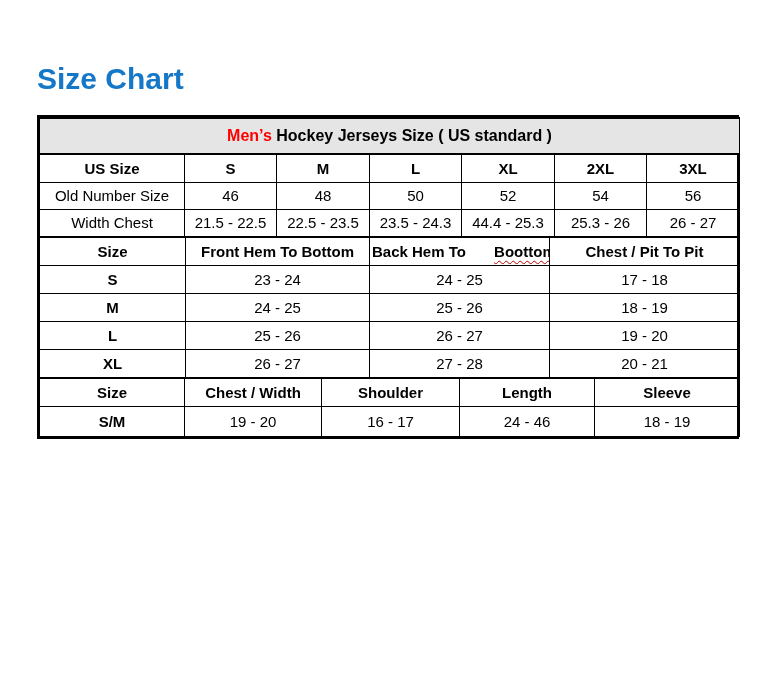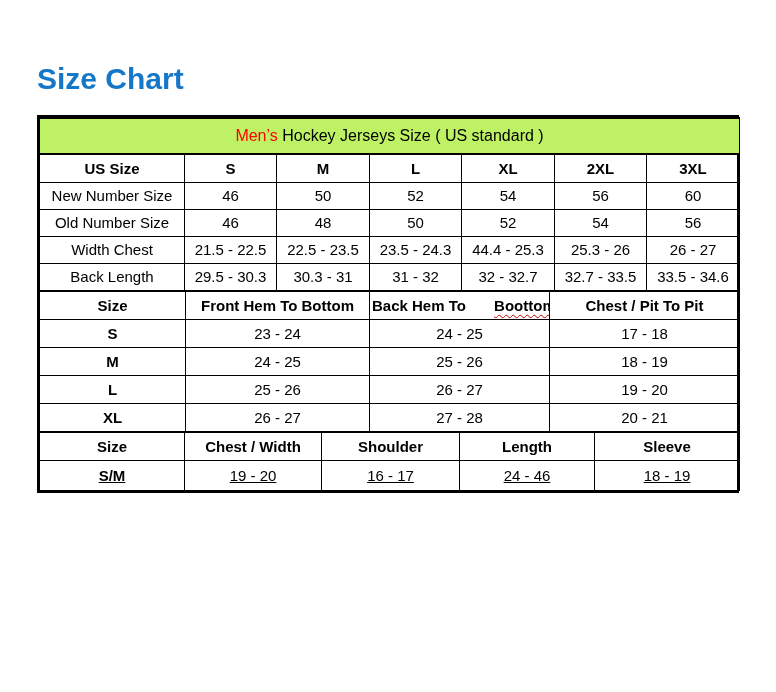--- a/index.html
+++ b/index.html
@@ -15,34 +15,34 @@
   .chart-wrap {
     width:702px; margin:19px auto 0;
     border:2px solid #000;
   }
   table { border-collapse:collapse; table-layout:fixed; width:100%; }
   th, td {
     border:1px solid #000; text-align:center; vertical-align:middle;
     font-size:15px; padding:0 2px; overflow:hidden; white-space:nowrap;
   }
   .banner-cell {
-    background:#bef264; font-weight:normal; font-size:16px;
+    background:#e5e5e5; font-weight:bold; font-size:16px;
     border-top:2px solid #000; border-bottom:2px solid #000;text-align:center;
   }
   .hl { color:#FF0000; }
   .head-row th { font-weight:bold; }
   .mens  .banner-row  { height:36px; }
   .womens .banner-row { height:37px; }
   .youth .banner-row  { height:30px; }
   .mens  .head-row { height:28px; }
   .womens .head-row { height:28px; }
   .youth .head-row { height:28px; }
   .mens  tbody tr { height:27px; }
   .womens tbody tr { height:28px; }
-  .youth tbody tr { height:30px;text-decoration:underline; }
+  .youth tbody tr { height:30px; }
   td.row-label { font-weight:bold; }
   .mens td.row-label { font-weight:normal; }
   .squiggle {
     text-decoration:underline;
     text-decoration-style:wavy;
     text-decoration-color:#C00000;
     text-decoration-thickness:1px;
     text-underline-offset:3px;
     padding-left:24px;
   }
@@ -73,54 +73,36 @@
         <th>S</th>
         <th>M</th>
         <th>L</th>
         <th>XL</th>
         <th>2XL</th>
         <th>3XL</th>
       </tr>
     </thead>
     <tbody>
       <tr>
-        <td class="row-label">New Number Size</td>
-        <td>46</td>
-        <td>50</td>
-        <td>52</td>
-        <td>54</td>
-        <td>56</td>
-        <td>60</td>
-      </tr>
-      <tr>
         <td class="row-label">Old Number Size</td>
         <td>46</td>
         <td>48</td>
         <td>50</td>
         <td>52</td>
         <td>54</td>
         <td>56</td>
       </tr>
       <tr>
         <td class="row-label">Width Chest</td>
         <td>21.5 - 22.5</td>
         <td>22.5 - 23.5</td>
         <td>23.5 - 24.3</td>
         <td>44.4 - 25.3</td>
         <td>25.3 - 26</td>
         <td>26 - 27</td>
-      </tr>
-      <tr>
-        <td class="row-label">Back Length</td>
-        <td>29.5 - 30.3</td>
-        <td>30.3 - 31</td>
-        <td>31 - 32</td>
-        <td>32 - 32.7</td>
-        <td>32.7 - 33.5</td>
-        <td>33.5 - 34.6</td>
       </tr>
     </tbody>
   </table>
 
   <table class="womens">
     <colgroup>
       <col style="width:146px">
         <col style="width:184px">
         <col style="width:180px">
         <col style="width:190px">

